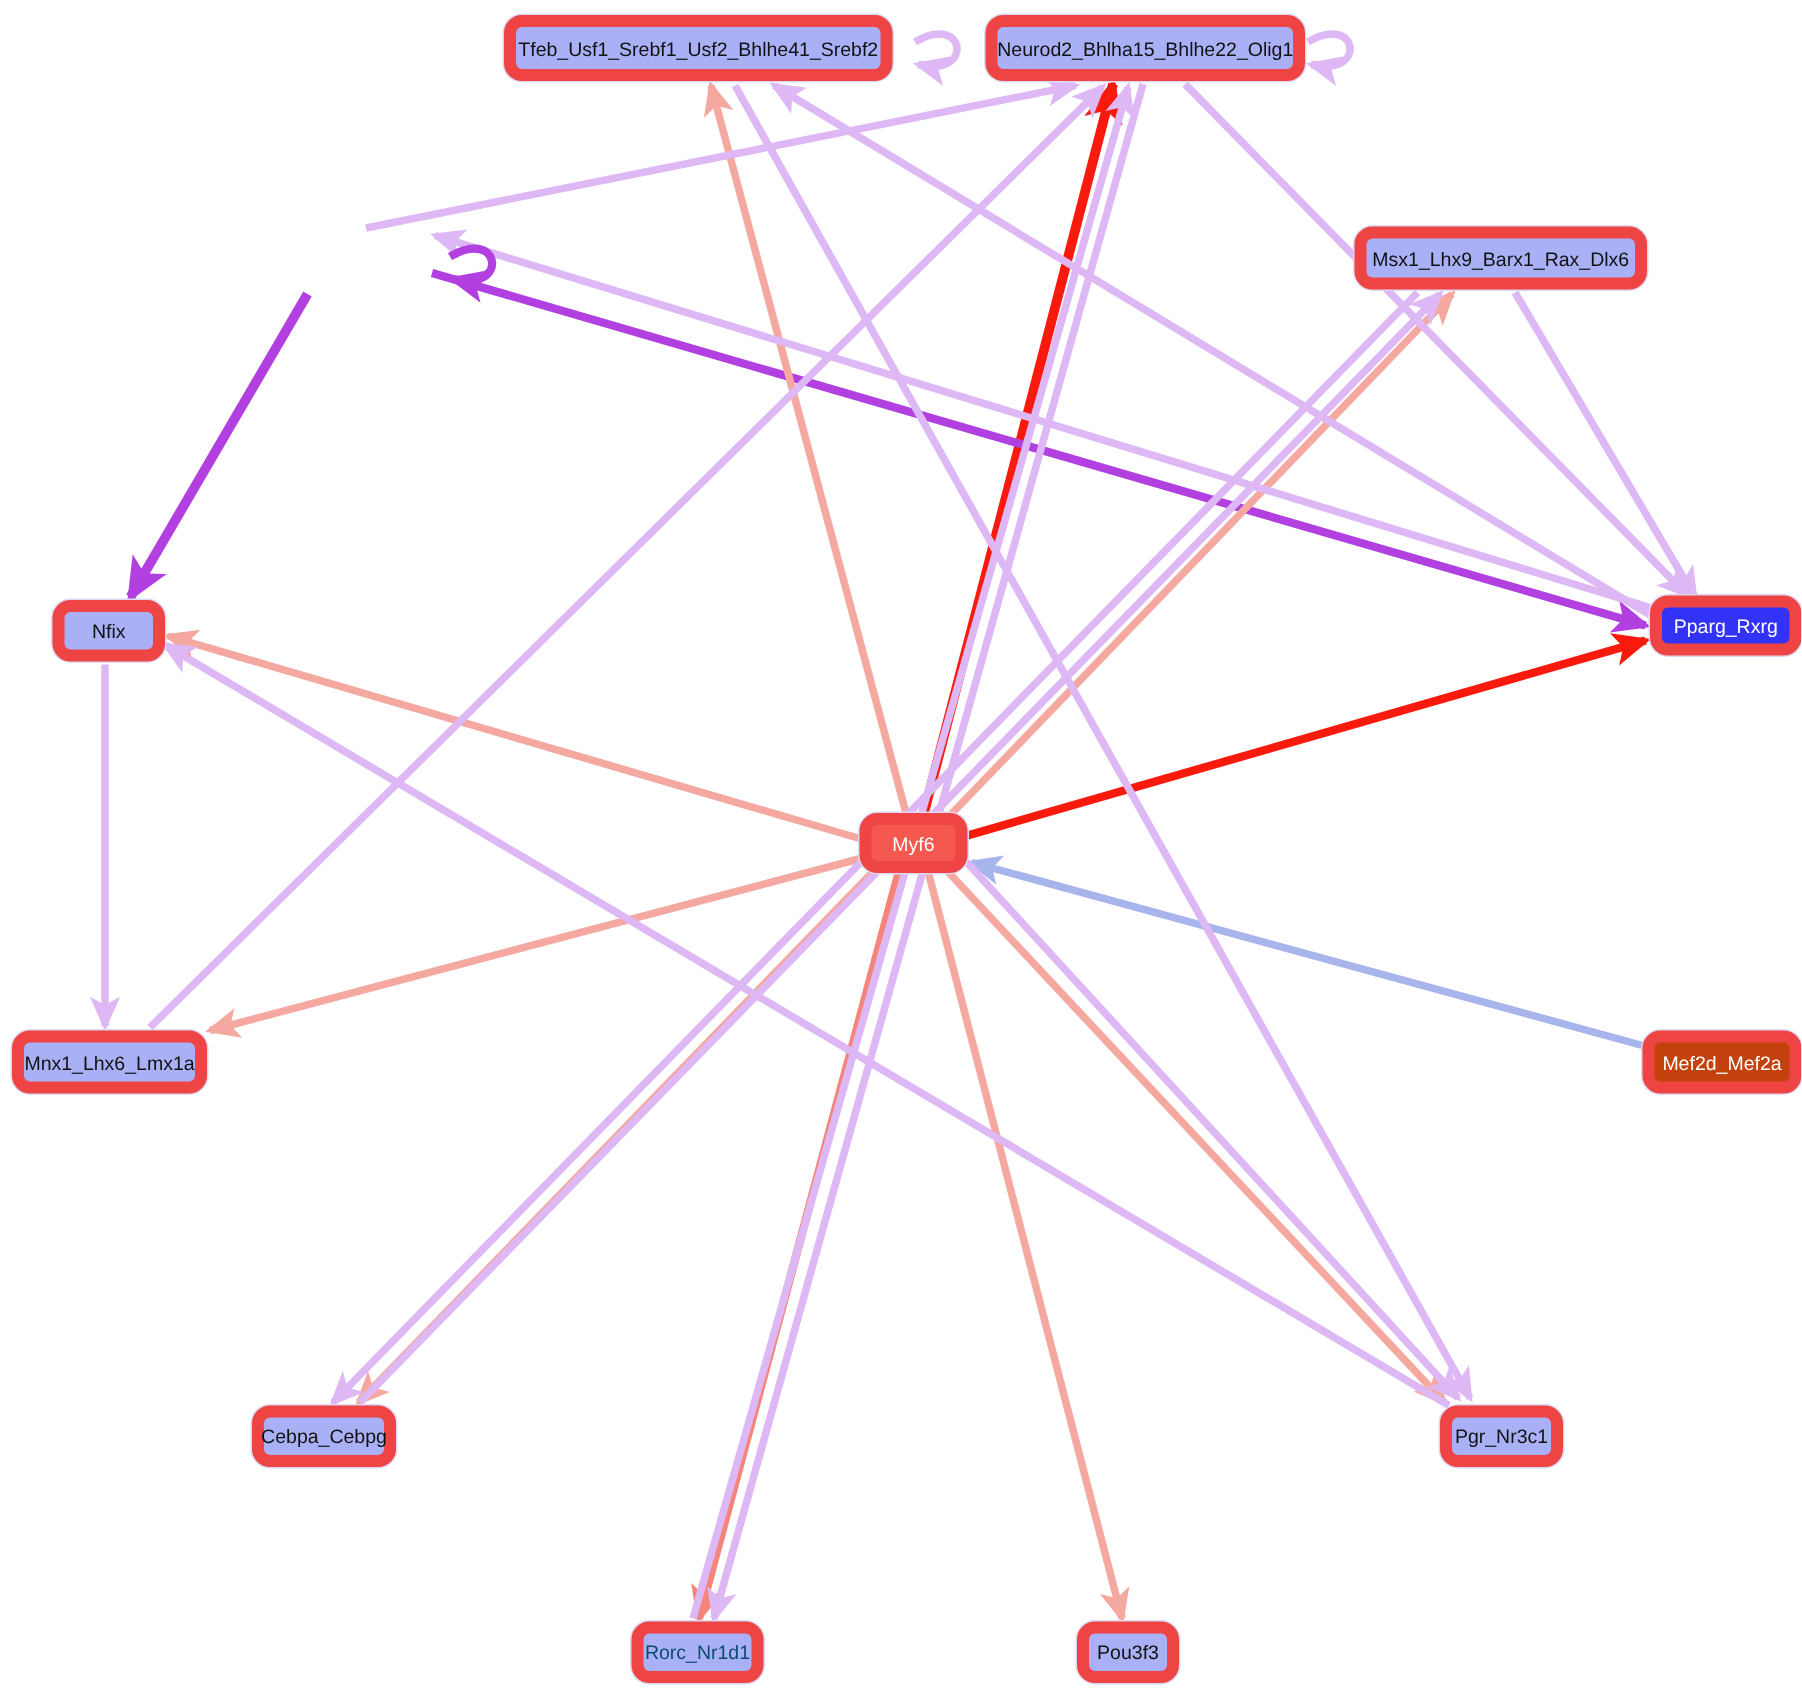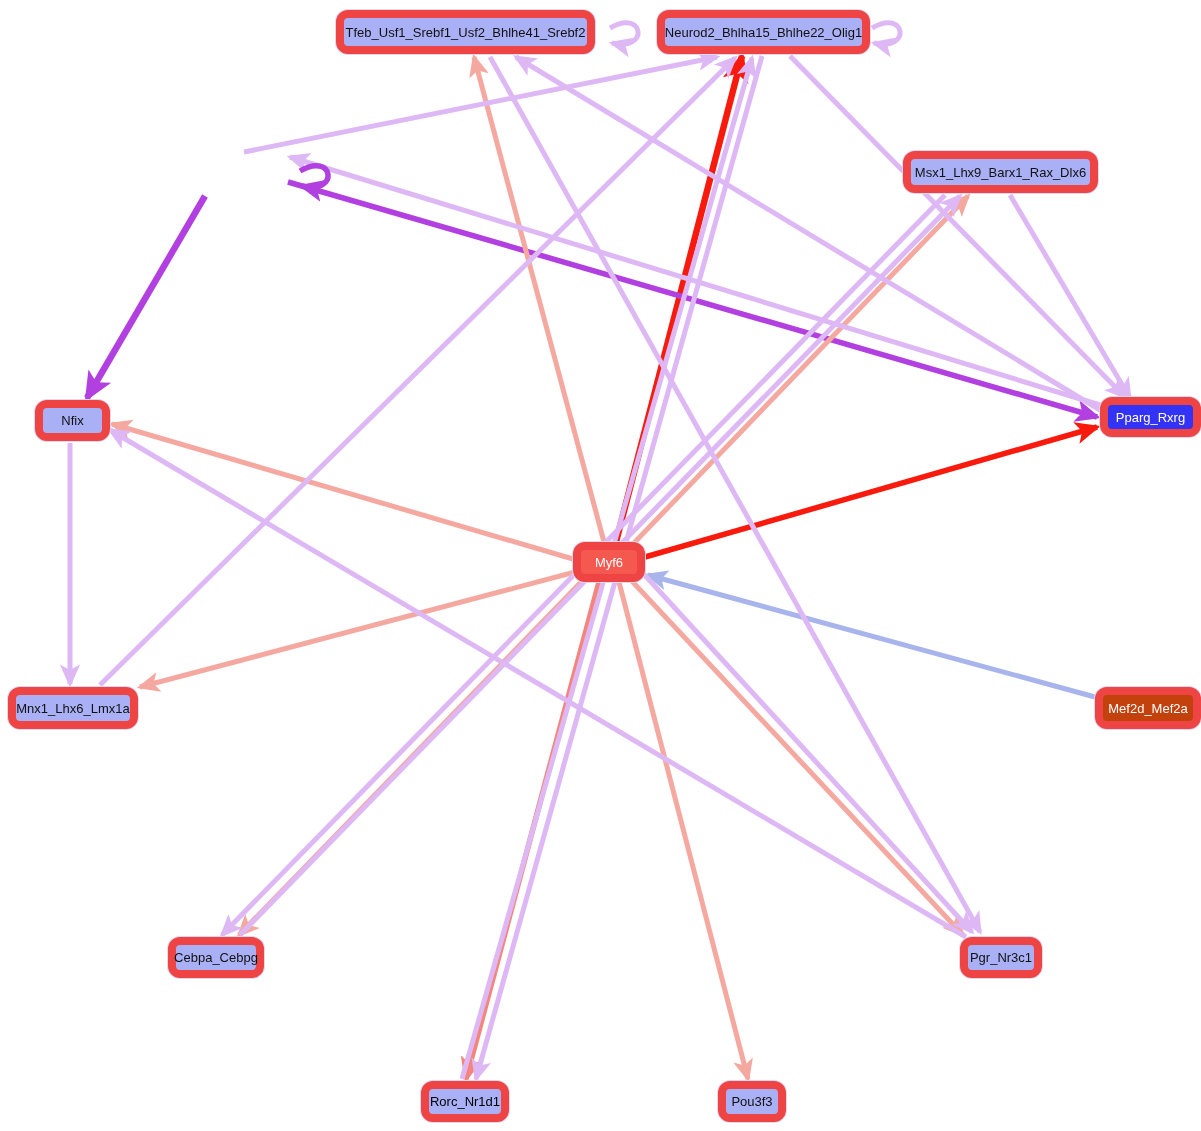--- a/index.html
+++ b/index.html
@@ -129,20 +129,20 @@
       </div>
       <div class="node" style="left: 1095px; top: 687px; width: 106px; height: 42px; background: #c2410c; color: rgb(255, 255, 255);">
         <span class="node-label">Mef2d_Mef2a</span>
       </div>
       <div class="node" style="left: 168px; top: 937px; width: 96px; height: 41px; background: rgb(170, 176, 245); color: rgb(17, 17, 17);">
         <span class="node-label">Cebpa_Cebpg</span>
       </div>
       <div class="node" style="left: 960px; top: 937px; width: 82px; height: 41px; background: rgb(170, 176, 245); color: rgb(17, 17, 17);">
         <span class="node-label">Pgr_Nr3c1</span>
       </div>
-      <div class="node" style="left: 421px; top: 1081px; width: 88px; height: 41px; background: rgb(170, 176, 245); color: #000000;">
+      <div class="node" style="left: 421px; top: 1081px; width: 88px; height: 41px; background: rgb(170, 176, 245); color: #0c4a6e;">
         <span class="node-label">Rorc_Nr1d1</span>
       </div>
       <div class="node" style="left: 718px; top: 1081px; width: 68px; height: 41px; background: rgb(170, 176, 245); color: rgb(17, 17, 17);">
         <span class="node-label">Pou3f3</span>
       </div>
     </div>
 </div>
 
 </body></html>

